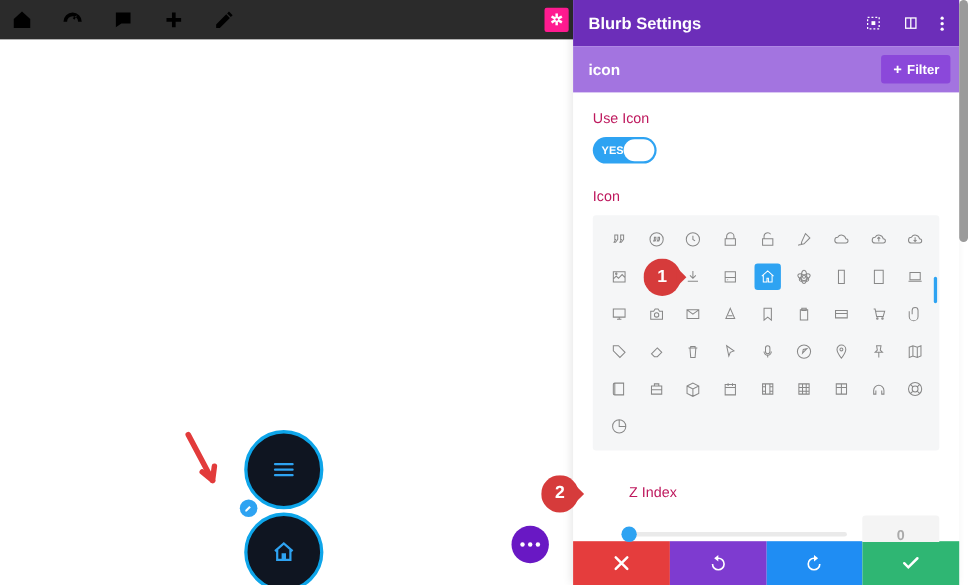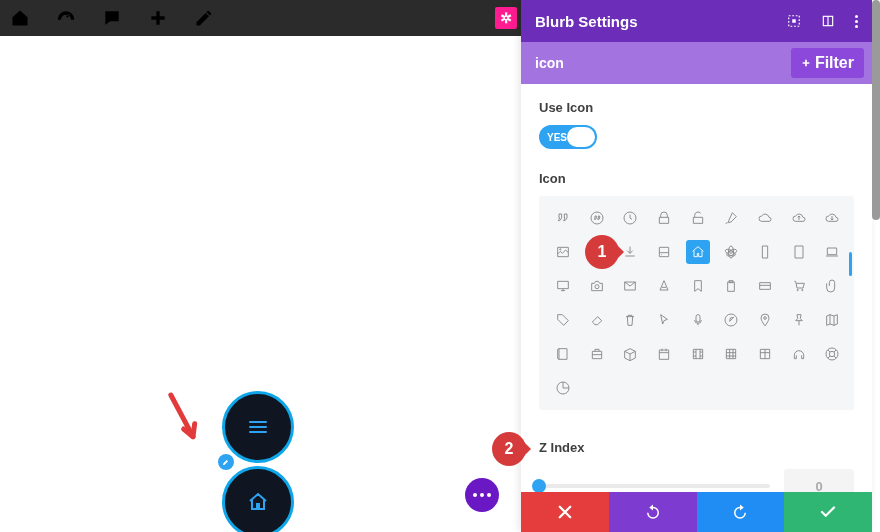--- a/index.html
+++ b/index.html
@@ -36,38 +36,38 @@
   
   .phead { height:42px; background:#6c2eb9; display:flex; align-items:center; padding:0 14px; color:#fff; font-weight:700; font-size:15px; }
   .phead .ptools { margin-left:auto; display:flex; gap:20px; align-items:center; }
   .phead .ptools svg { width:14px; height:14px; fill:#fff; }
   .phead .dots { display:flex; flex-direction:column; gap:2px; }
   .phead .dots span { width:3px; height:3px; border-radius:50%; background:#fff; }
   
   .psearch { height:42px; background:#a374e0; display:flex; align-items:center; padding:0 8px 0 14px; }
   .psearch input { flex:1; background:transparent; border:none; outline:none; color:#fff; font-size:14px; font-weight:600; }
   .psearch input::placeholder { color:#e8d9fb; }
-  .psearch .filter-btn { background:#8b48da; color:#fff; border:none; padding:6px 10px; font-size:16px; font-weight:700; border-radius:3px; display:flex; align-items:center; gap:4px; cursor:pointer; }
+  .psearch .filter-btn { background:#8b48da; color:#fff; border:none; padding:6px 10px; font-size:12px; font-weight:700; border-radius:3px; display:flex; align-items:center; gap:4px; cursor:pointer; }
   
   .pbody { flex:1; overflow:auto; padding: 16px 18px 10px; }
-  .field-label { font-size:13px; font-weight:700; color:#404040; margin-bottom:10px; }
+  .field-label { font-size:13px; font-weight:400; color:#be185d; margin-bottom:10px; }
   .toggle { width:58px; height:24px; border-radius:12px; background:#2ea3f2; position:relative; display:flex; align-items:center; padding:0 4px; cursor:pointer; }
   .toggle .txt { color:#fff; font-size:10px; font-weight:700; margin-left:4px;text-align:right; }
   .toggle .knob { position:absolute; right:2px; top:2px; width:28px; height:20px; background:#fff; border-radius:10px; }
   
   .icon-label { margin-top:22px; }
   
   .icon-grid { margin-top:10px; background:#f5f6f7; border-radius:3px; padding:10px 8px 10px 12px; display:grid; grid-template-columns: repeat(9, 1fr); gap:10px 8px; position:relative; }
   .icon-cell { width:24px; height:24px; display:flex; align-items:center; justify-content:center; border-radius:3px; cursor:pointer; }
   .icon-cell svg { width:16px; height:16px; fill:none; stroke:#888; stroke-width:1.4; }
   .icon-cell.sel { background:#2ea3f2; }
   .icon-cell.sel svg { stroke:#fff; fill:none; }
   .grid-scroll { position:absolute; right:2px; top:56px; width:3px; height:24px; background:#2ea3f2; border-radius:2px; }
   
-  .zindex-sec { margin-top:30px; }
+  .zindex-sec { margin-top:30px;margin-left:33px; }
   .slider-row { display:flex; align-items:center; gap:14px; margin-top:14px; }
   .slider { flex:1; height:4px; background:#eaeaea; border-radius:2px; position:relative; }
   .slider .thumb { position:absolute; left:0; top:50%; transform:translate(-50%,-50%); width:14px; height:14px; border-radius:50%; background:#2ea3f2; }
   .zval { width:70px; height:34px; background:#f4f4f4; border-radius:3px; display:flex; align-items:center; justify-content:center; color:#aaa; font-size:13px; font-weight:600; }
   
   .pfoot { height:40px; display:flex; }
   .pfoot .fb { flex:1; display:flex; align-items:center; justify-content:center; cursor:pointer; }
   .pfoot .fb svg { width:18px; height:18px; fill:#fff; }
   .fb.cancel { background:#e53d3d; }
   .fb.undo { background:#7e3bd0; }

